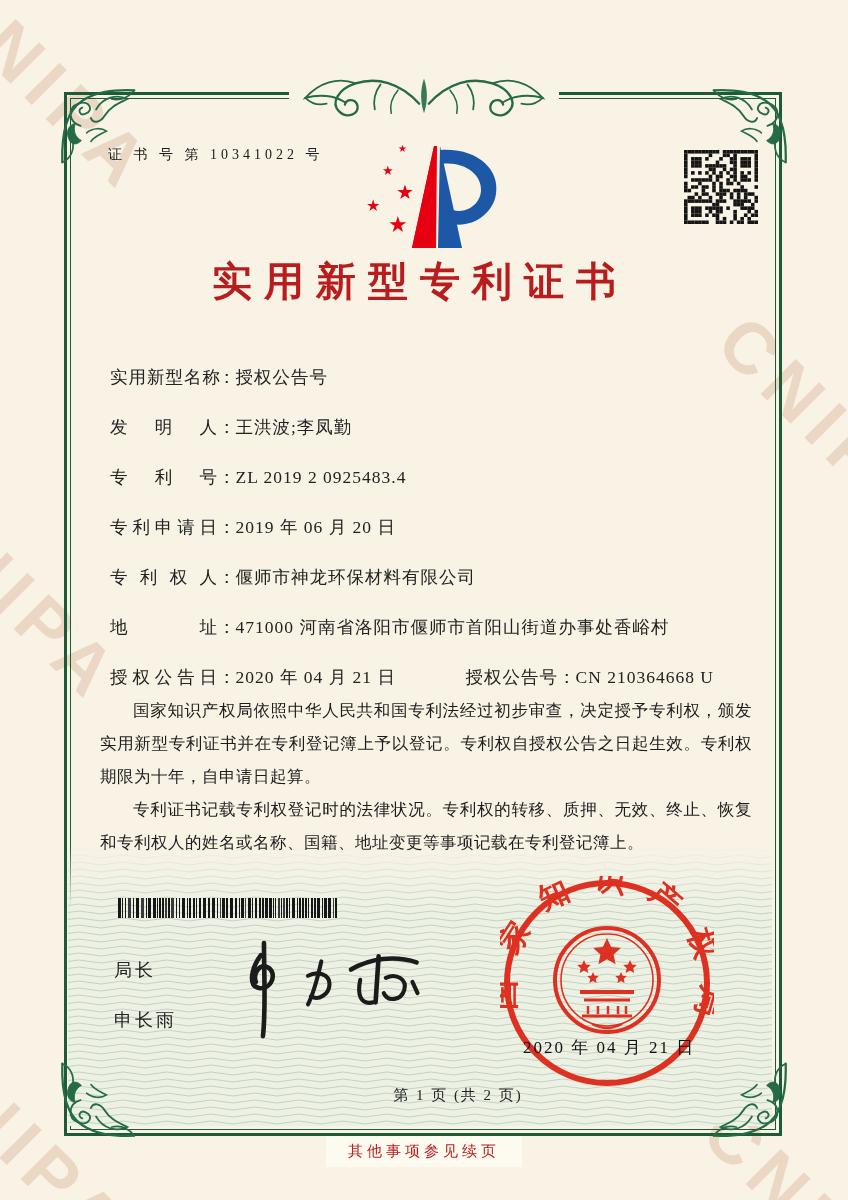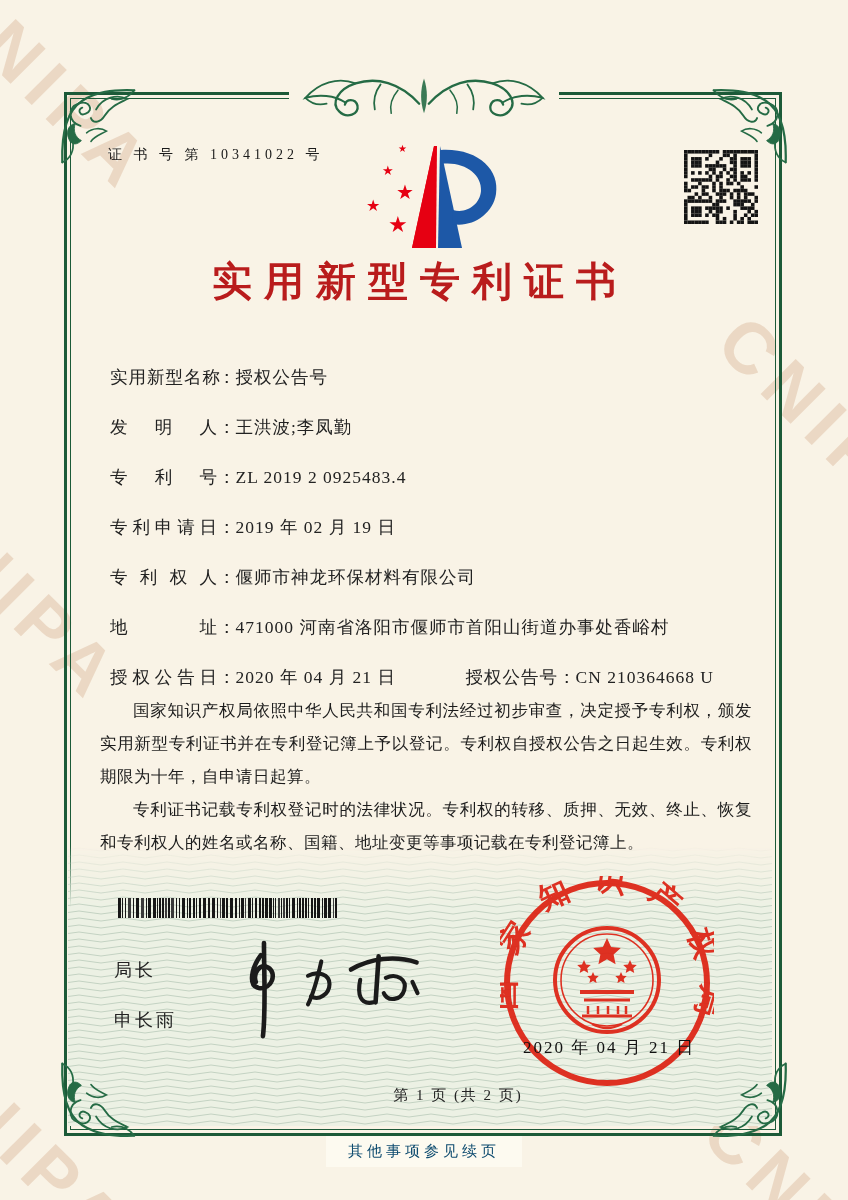--- a/index.html
+++ b/index.html
@@ -76,21 +76,21 @@
     position:absolute;left:494px;top:1036px;width:230px;z-index:8;
     text-align:center;font-size:17px;letter-spacing:2px;color:#111;
   }
   .page-no{
     position:absolute;left:64px;top:1086px;width:712px;z-index:6;
     text-align:center;font-size:15px;letter-spacing:2px;padding-left:38px;
   }
   .note-wrap{position:absolute;left:0;top:1136px;width:848px;text-align:center;z-index:6;}
   .note{
     display:inline-block;background:#fdfaf0;padding:6px 22px;
-    font-size:15px;letter-spacing:4px;color:#0c4a6e;
+    font-size:15px;letter-spacing:4px;color:#b91c1c;
   }
 </style>
 </head>
 <body>
 
 <svg width="0" height="0" style="position:absolute">
   <defs>
     <g id="corner-motif" fill="none" stroke="#256b45" stroke-width="2.6" stroke-linecap="round">
       <path d="M5 88 C4 58 8 30 28 17 C44 7 62 4 88 5"></path>
       <path d="M26 46 C12 42 10 25 24 20 C36 16 42 28 32 32 C25 35 22 27 28 25" stroke-width="2.2"></path>
@@ -420,21 +420,21 @@
   <div class="row">
     <span class="lab">实用新型名称</span><span class="col">：</span><span class="val">授权公告号</span>
   </div>
   <div class="row">
     <span class="lab">发明人</span><span class="col">：</span><span class="val">王洪波;李凤勤</span>
   </div>
   <div class="row">
     <span class="lab">专利号</span><span class="col">：</span><span class="val">ZL 2019 2 0925483.4</span>
   </div>
   <div class="row">
-    <span class="lab">专利申请日</span><span class="col">：</span><span class="val">2019 年 02 月 19 日</span>
+    <span class="lab">专利申请日</span><span class="col">：</span><span class="val">2019 年 06 月 20 日</span>
   </div>
   <div class="row">
     <span class="lab">专利权人</span><span class="col">：</span><span class="val">偃师市神龙环保材料有限公司</span>
   </div>
   <div class="row">
     <span class="lab">地址</span><span class="col">：</span><span class="val">471000 河南省洛阳市偃师市首阳山街道办事处香峪村</span>
   </div>
   <div class="row">
     <span class="lab">授权公告日</span><span class="col">：</span><span class="val val-fixed">2020 年 04 月 21 日</span><span class="lab2">授权公告号</span><span class="col">：</span><span class="val">CN 210364668 U</span>
   </div>

